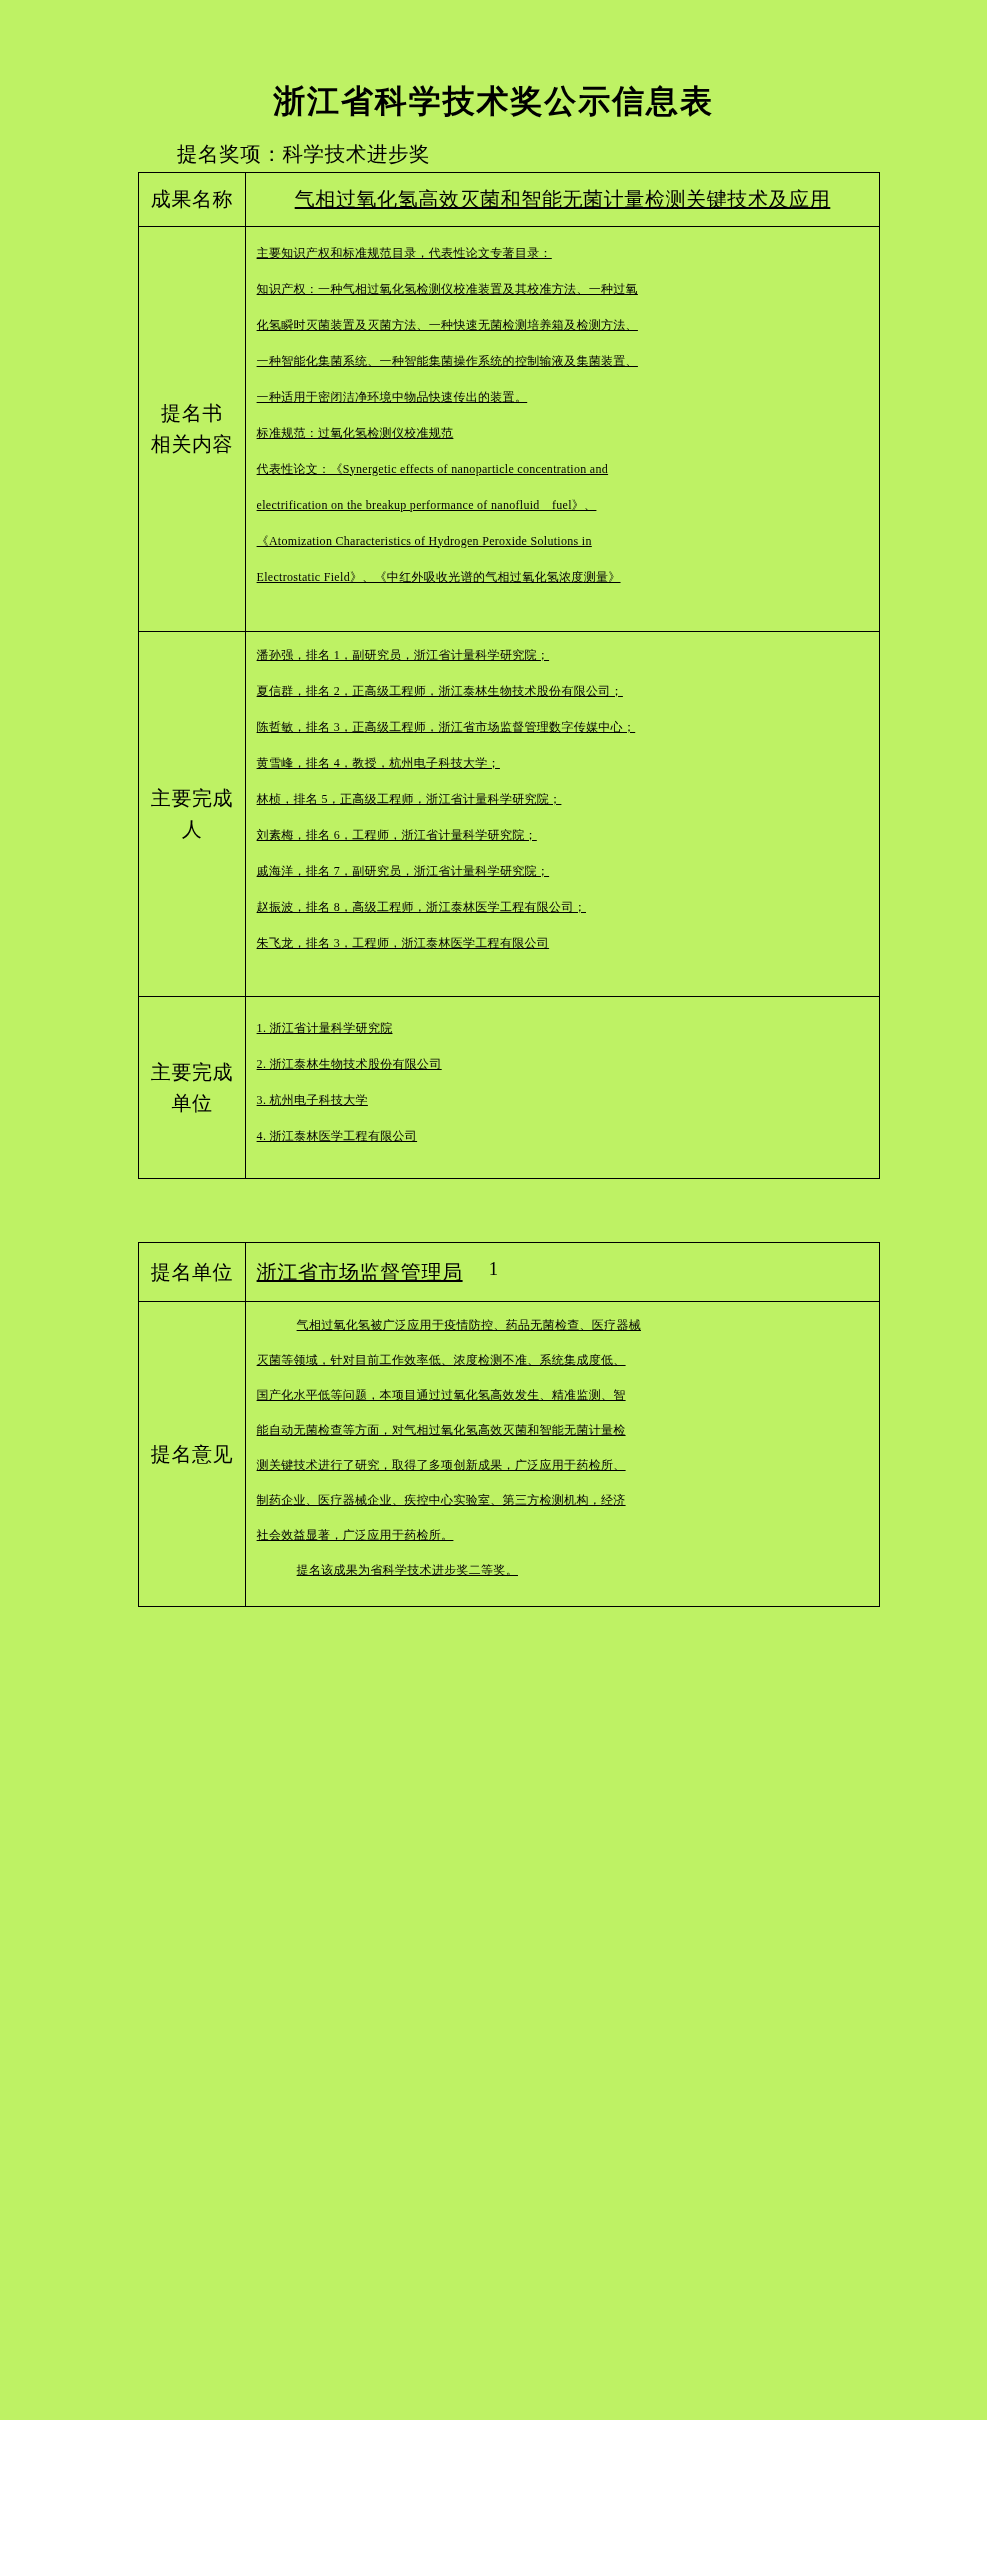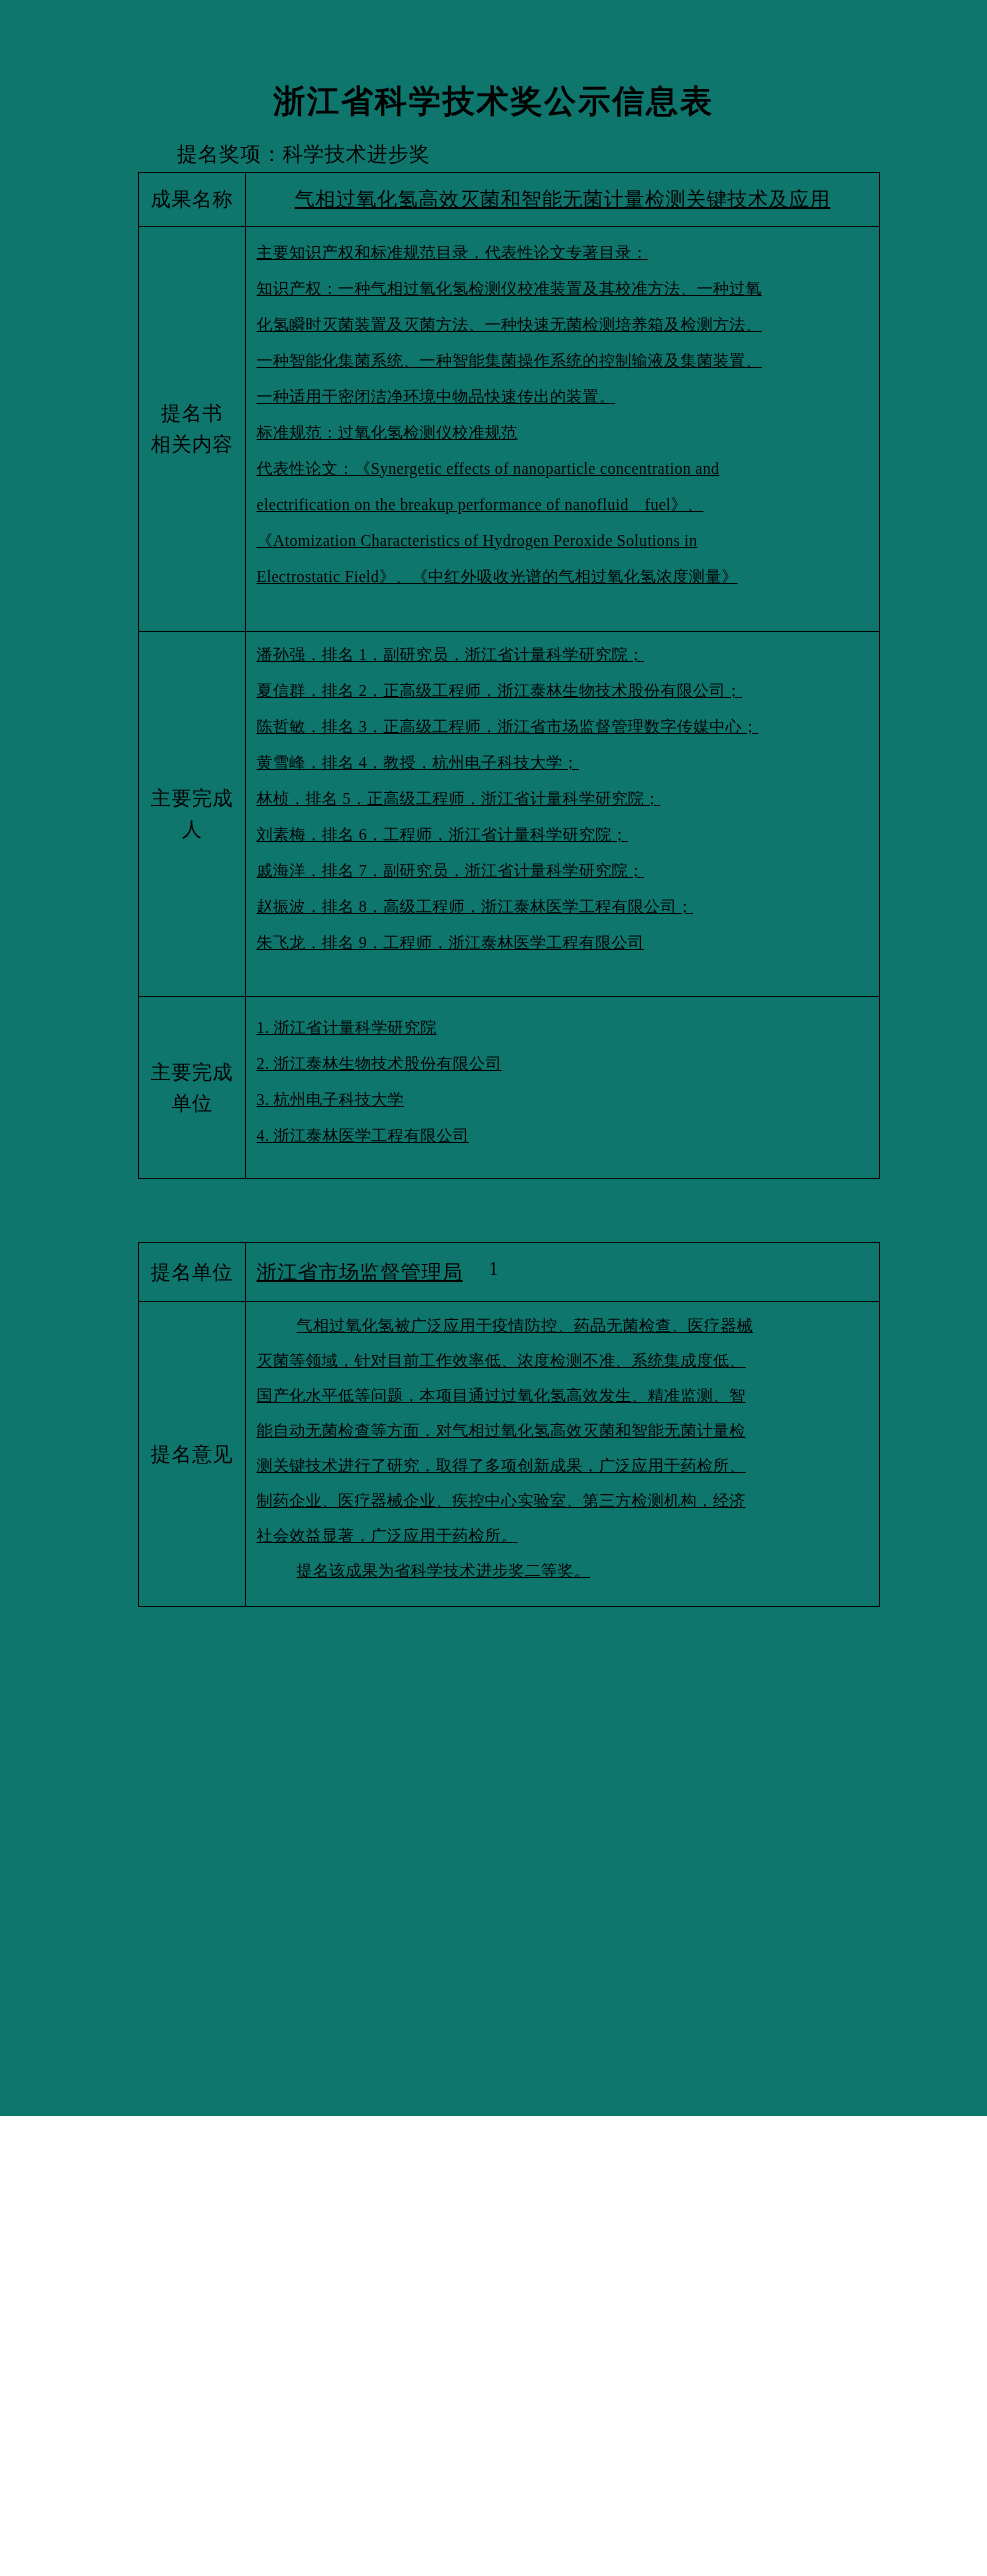--- a/index.html
+++ b/index.html
@@ -1,20 +1,20 @@
 <!DOCTYPE html>
 <html style="font-size:10px"><head>
 <meta charset="utf-8">
 <style>
   html, body { margin: 0; padding: 0; background: #ffffff; }
   .sheet {
     position: relative;
     width: 987px;
-    height: 2116px;
-    background: #0f766e;
+    height: 2420px;
+    background: #bef264;
     color: #000000;
     font-family: "Liberation Serif", "DejaVu Serif", serif;
     overflow: hidden;
   }
   .doc-title {
     position: absolute;
     top: 81px; left: 0; width: 100%;
     margin: 0;
     text-align: center;
     font-family: "Liberation Sans", "DejaVu Sans", sans-serif;
@@ -53,21 +53,21 @@
   }
   td.value { font-size: 20px; text-decoration: underline; }
   td.center { text-align: center; vertical-align: middle; letter-spacing: 0.6px; }
   td.left-mid { vertical-align: middle; padding-left: 10.6px; letter-spacing: 0.6px; }
   td.content { vertical-align: top; padding-left: 10.6px; padding-right: 3.7px; }
   .line {
     height: 36px;
     line-height: 36px;
     white-space: pre;
     letter-spacing: 0.3px;
-    font-size: 16px;
+    font-size: 12px;
   }
   td.book { padding-top: 7.5px; }
   td.completers { padding-top: 5px; }
   td.units { padding-top: 13px; }
   td.opinion { padding-top: 6.2px; }
   td.opinion .line { height: 35px; line-height: 35px; }
   .indent { text-indent: 40px; }
   tr.row-result-name { height: 54px; }
   tr.row-grade { height: 44px; }
   tr.row-book { height: 405px; }
@@ -121,21 +121,21 @@
 人</td>
       <td class="value content completers">
         <div class="line">潘孙强，排名 1，副研究员，浙江省计量科学研究院；</div>
         <div class="line">夏信群，排名 2，正高级工程师，浙江泰林生物技术股份有限公司；</div>
         <div class="line">陈哲敏，排名 3，正高级工程师，浙江省市场监督管理数字传媒中心；</div>
         <div class="line">黄雪峰，排名 4，教授，杭州电子科技大学；</div>
         <div class="line">林桢，排名 5，正高级工程师，浙江省计量科学研究院；</div>
         <div class="line">刘素梅，排名 6，工程师，浙江省计量科学研究院；</div>
         <div class="line">戚海洋，排名 7，副研究员，浙江省计量科学研究院；</div>
         <div class="line">赵振波，排名 8，高级工程师，浙江泰林医学工程有限公司；</div>
-        <div class="line">朱飞龙，排名 9，工程师，浙江泰林医学工程有限公司</div>
+        <div class="line">朱飞龙，排名 3，工程师，浙江泰林医学工程有限公司</div>
       </td>
     </tr>
     <tr class="row-units">
       <td class="label">主要完成
 单位</td>
       <td class="value content units">
         <div class="line">1. 浙江省计量科学研究院</div>
         <div class="line">2. 浙江泰林生物技术股份有限公司</div>
         <div class="line">3. 杭州电子科技大学</div>
         <div class="line">4. 浙江泰林医学工程有限公司</div>

